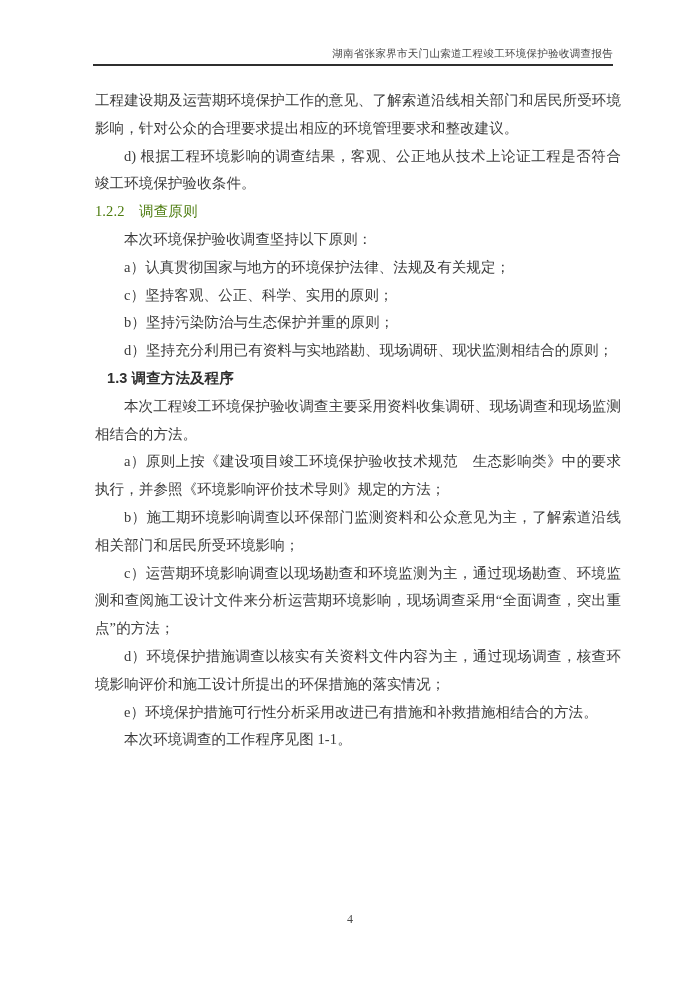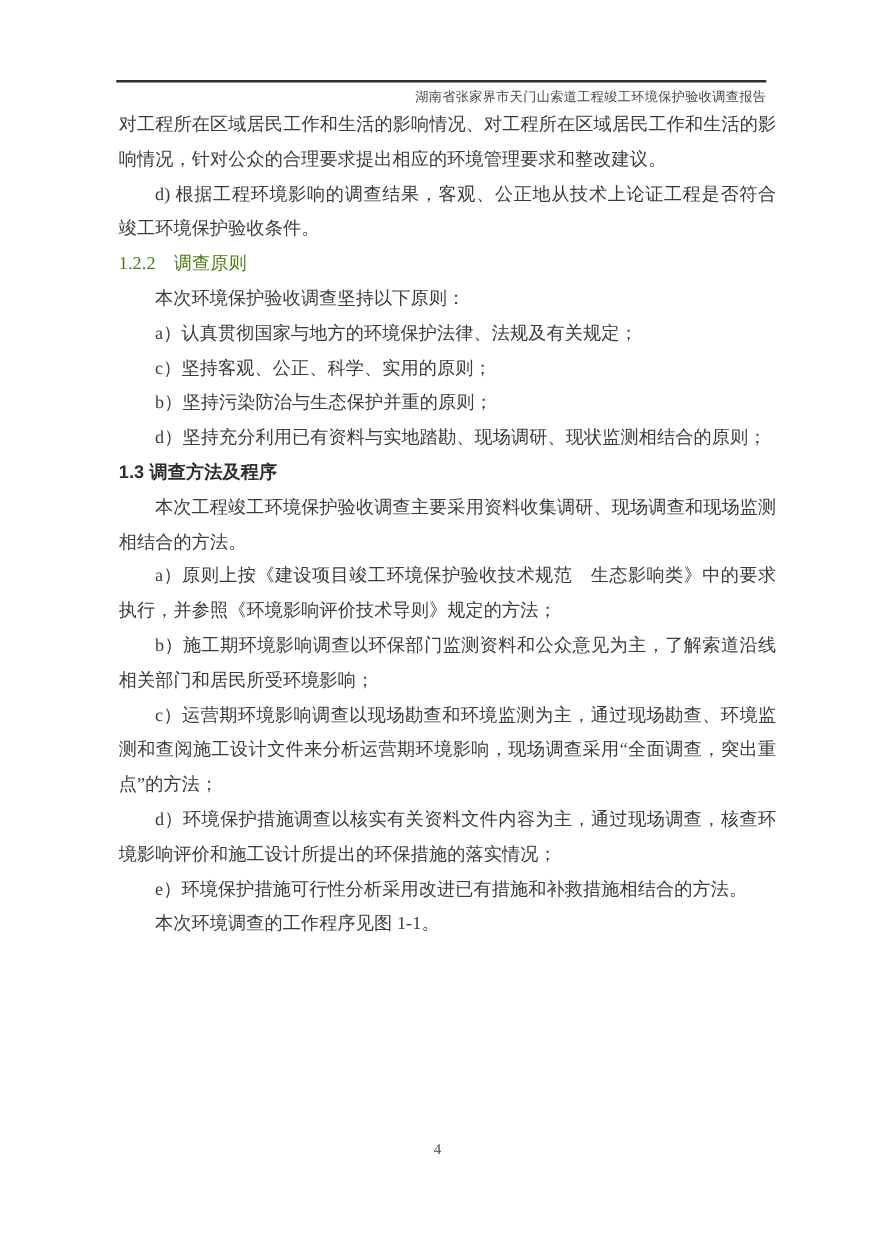--- a/index.html
+++ b/index.html
@@ -18,21 +18,20 @@
   }
   .page-header {
     position: absolute;
     top: 47px;
     left: 93px;
     width: 520px;
     text-align: right;
     font-size: 10.5px;
     letter-spacing: 0.3px;
     color: #474747;
-    margin-top: 24px;
   }
   .header-rule {
     position: absolute;
     top: 64px;
     left: 93px;
     width: 520px;
     height: 0;
     border-top: 2px solid #2f2f2f;
   }
   .doc-body {
@@ -55,20 +54,21 @@
   p.h3 {
     text-indent: 0;
     color: #4d7c0f;
   }
   p.h2 {
     text-indent: 0;
     font-family: "Liberation Sans", "DejaVu Sans", sans-serif;
     font-weight: bold;
     font-size: 14.5px;
     color: #2e2e2e;
+    margin-left: 12px;
   }
   .page-footer {
     position: absolute;
     top: 912px;
     left: 0;
     width: 700px;
     text-align: center;
     font-size: 12px;
     color: #4a4a4a;
   }
@@ -78,21 +78,21 @@
 
 <div class="page">
 
   <div class="page-header">
     <span>湖南省张家界市天门山索道工程竣工环境保护验收调查报告</span>
   </div>
 
   <div class="header-rule"></div>
 
   <div class="doc-body">
-    <p class="cont">对工程所在区域居民工作和生活的影响情况、对工程所在区域居民工作和生活的影响情况，针对公众的合理要求提出相应的环境管理要求和整改建议。</p>
+    <p class="cont">工程建设期及运营期环境保护工作的意见、了解索道沿线相关部门和居民所受环境影响，针对公众的合理要求提出相应的环境管理要求和整改建议。</p>
     <p class="ind">d) 根据工程环境影响的调查结果，客观、公正地从技术上论证工程是否符合竣工环境保护验收条件。</p>
     <p class="h3">1.2.2　调查原则</p>
     <p class="ind">本次环境保护验收调查坚持以下原则：</p>
     <p class="ind">a）认真贯彻国家与地方的环境保护法律、法规及有关规定；</p>
     <p class="ind">c）坚持客观、公正、科学、实用的原则；</p>
     <p class="ind">b）坚持污染防治与生态保护并重的原则；</p>
     <p class="ind">d）坚持充分利用已有资料与实地踏勘、现场调研、现状监测相结合的原则；</p>
     <p class="h2">1.3 调查方法及程序</p>
     <p class="ind">本次工程竣工环境保护验收调查主要采用资料收集调研、现场调查和现场监测相结合的方法。</p>
     <p class="ind">a）原则上按《建设项目竣工环境保护验收技术规范　生态影响类》中的要求执行，并参照《环境影响评价技术导则》规定的方法；</p>

